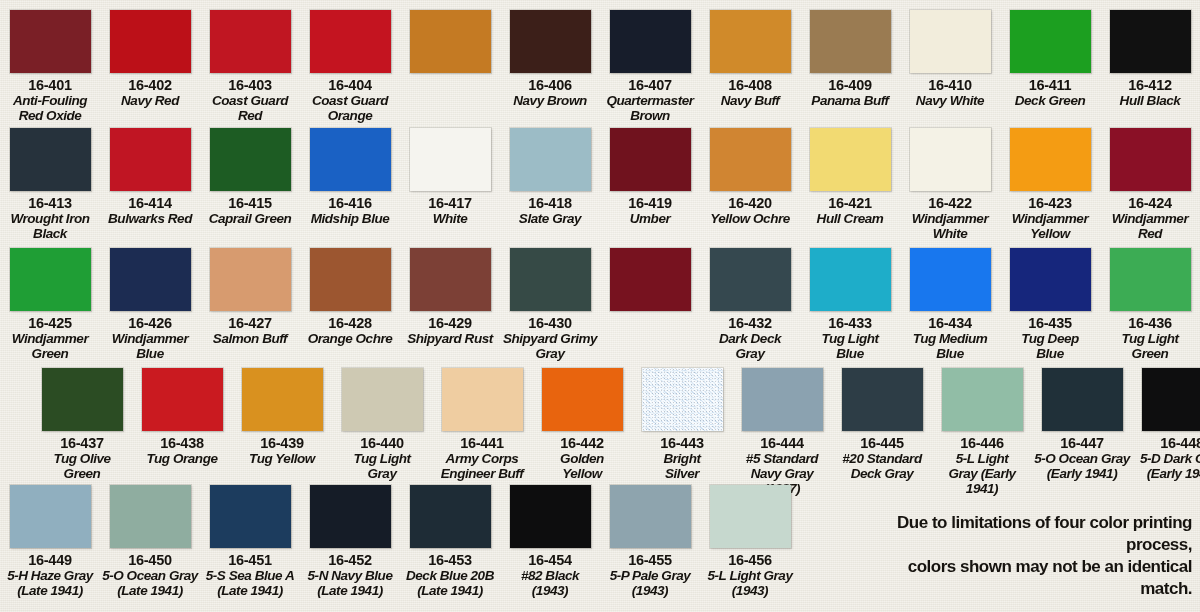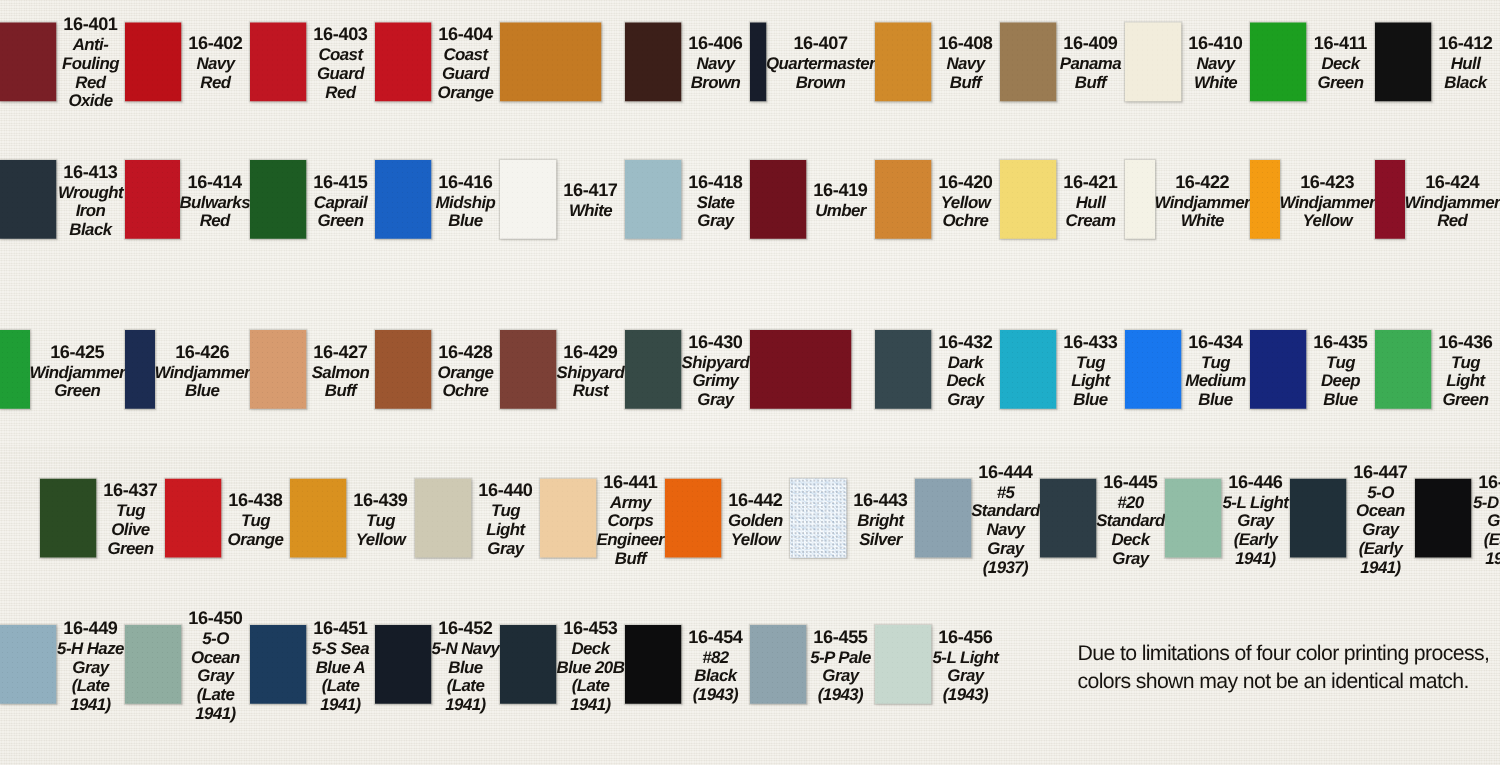--- a/index.html
+++ b/index.html
@@ -40,29 +40,29 @@
   }
 
   .row {
     position: absolute;
     left: 0;
     width: 1200px;
     display: flex;
   }
   .row-0 { top: 8px; }
   .row-1 { top: 126px; }
-  .row-2 { top: 262px; }
+  .row-2 { top: 246px; }
   .row-3 { top: 366px; margin-left: 32px; }
   .row-4 { top: 483px; }
 
   .cell {
     width: 100px;
     flex: 0 0 100px;
     display: flex;
-    flex-direction: row;
+    flex-direction: column;
     align-items: center;
     position: relative;
   }
 
   .swatch {
     width: 81px;
     height: 63px;
     margin-top: 2px;
     box-shadow: 0 0 0 1px rgba(120,118,110,0.22),
                 1px 1px 2px rgba(80,78,72,0.22);
@@ -115,26 +115,26 @@
     font-family: "Liberation Sans", sans-serif;
     font-style: italic;
   }
 
   #disclaimer {
     position: absolute;
     left: 862px;
     top: 512px;
     width: 330px;
     font-size: 17px;
-    font-weight: normal;
+    font-weight: bold;
     line-height: 22px;
     color: #16130f;
     letter-spacing: -0.5px;
     white-space: pre-line;
-    text-align: left;
+    text-align: right;
   }
 </style>
 </head>
 <body>
 
 <div id="page">
   <div id="grid">
       <div class="row row-0">
         <div class="cell">
           <div class="swatch" style="background: rgb(122, 31, 38);"></div>

